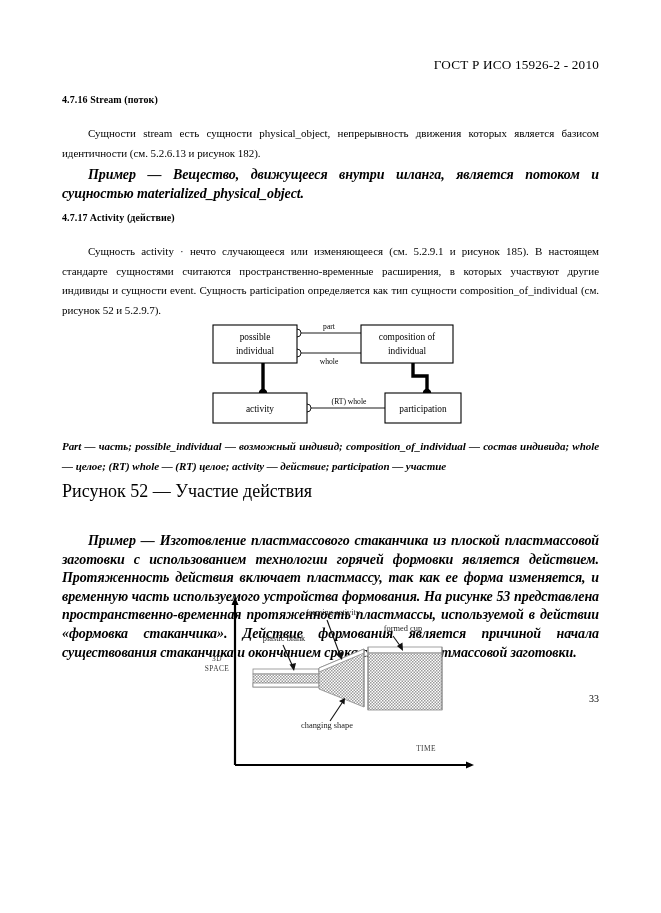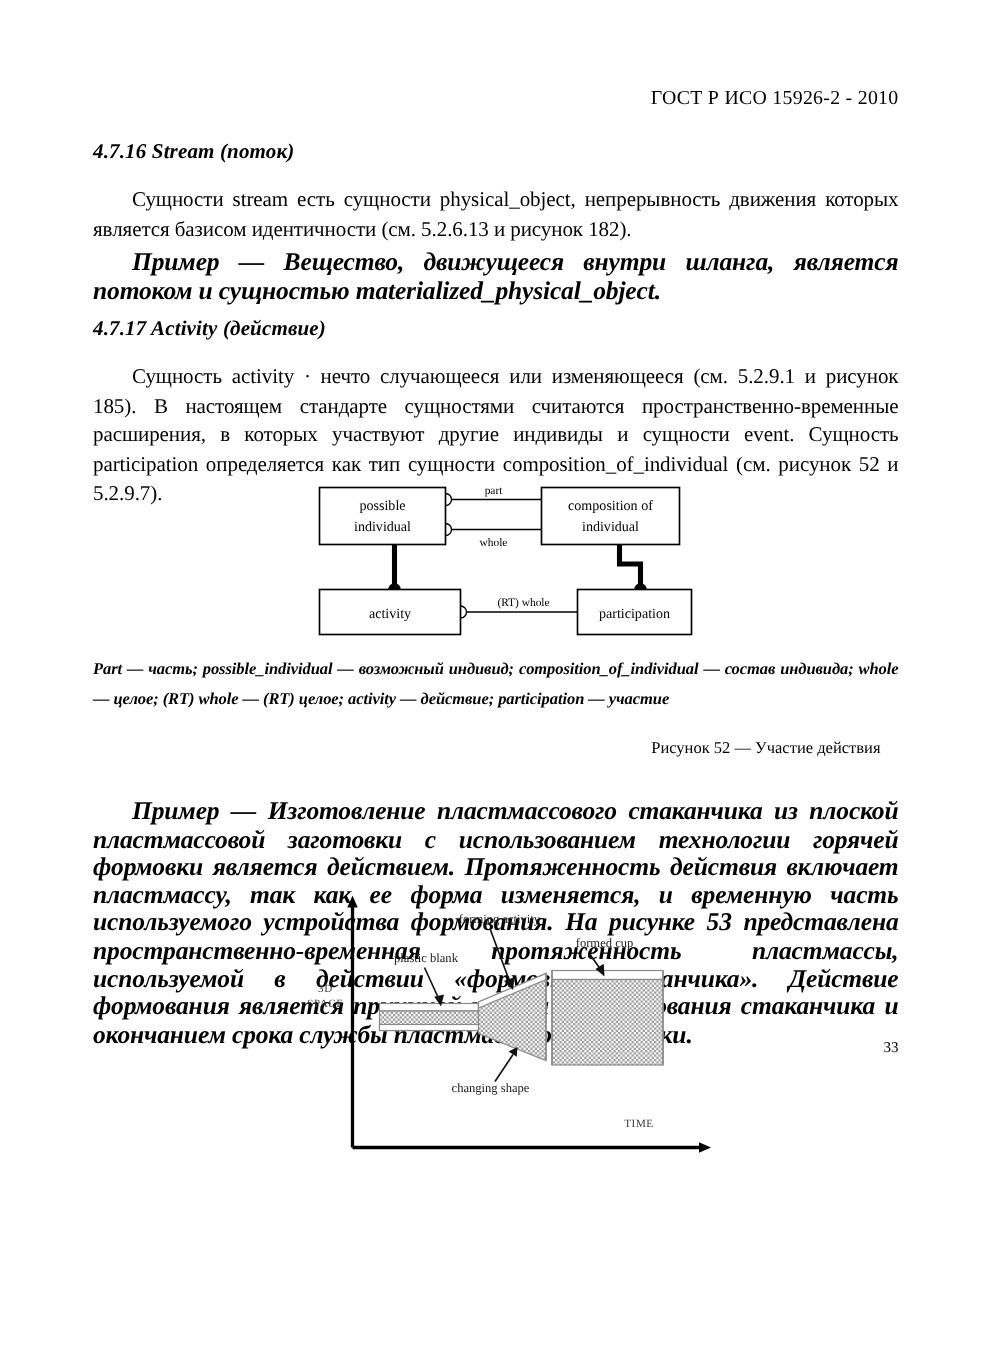--- a/index.html
+++ b/index.html
@@ -33,37 +33,36 @@
   }
 
   
   .block {
     position: absolute;
     left: 62px;
     width: 537px;
   }
   h3.clause {
     margin: 0;
-    font-size: 14px;
+    font-size: 10px;
     font-weight: bold;
     letter-spacing: 0.1px;
-    font-style: italic;
   }
   p.body {
     margin: 0;
-    font-size: 14px;
+    font-size: 11px;
     line-height: 19.6px;
     text-align: justify;
     text-indent: 26px;
     letter-spacing: -0.05px;
   }
 
   p.example {
     margin: 0;
-    font-size: 17px;
+    font-size: 14px;
     line-height: 18.6px;
     text-align: justify;
     text-indent: 26px;
     font-style: italic;
     font-weight: bold;
     letter-spacing: -0.1px;
   }
   p.example .lead {
     font-weight: bold;
     font-style: italic;
@@ -74,23 +73,23 @@
     margin: 0;
     font-size: 11px;
     line-height: 19.5px;
     font-style: italic;
     font-weight: bold;
     text-align: justify;
     letter-spacing: -0.05px;
   }
 
   p.figcaption {
-    margin: 12px;
-    font-size: 11px;
-    text-align: right;
+    margin: 0;
+    font-size: 18px;
+    text-align: left;
   }
 
   .pageno {
     position: absolute;
     right: 62px;
     bottom: 42px;
     font-size: 10px;
   }
 
   

